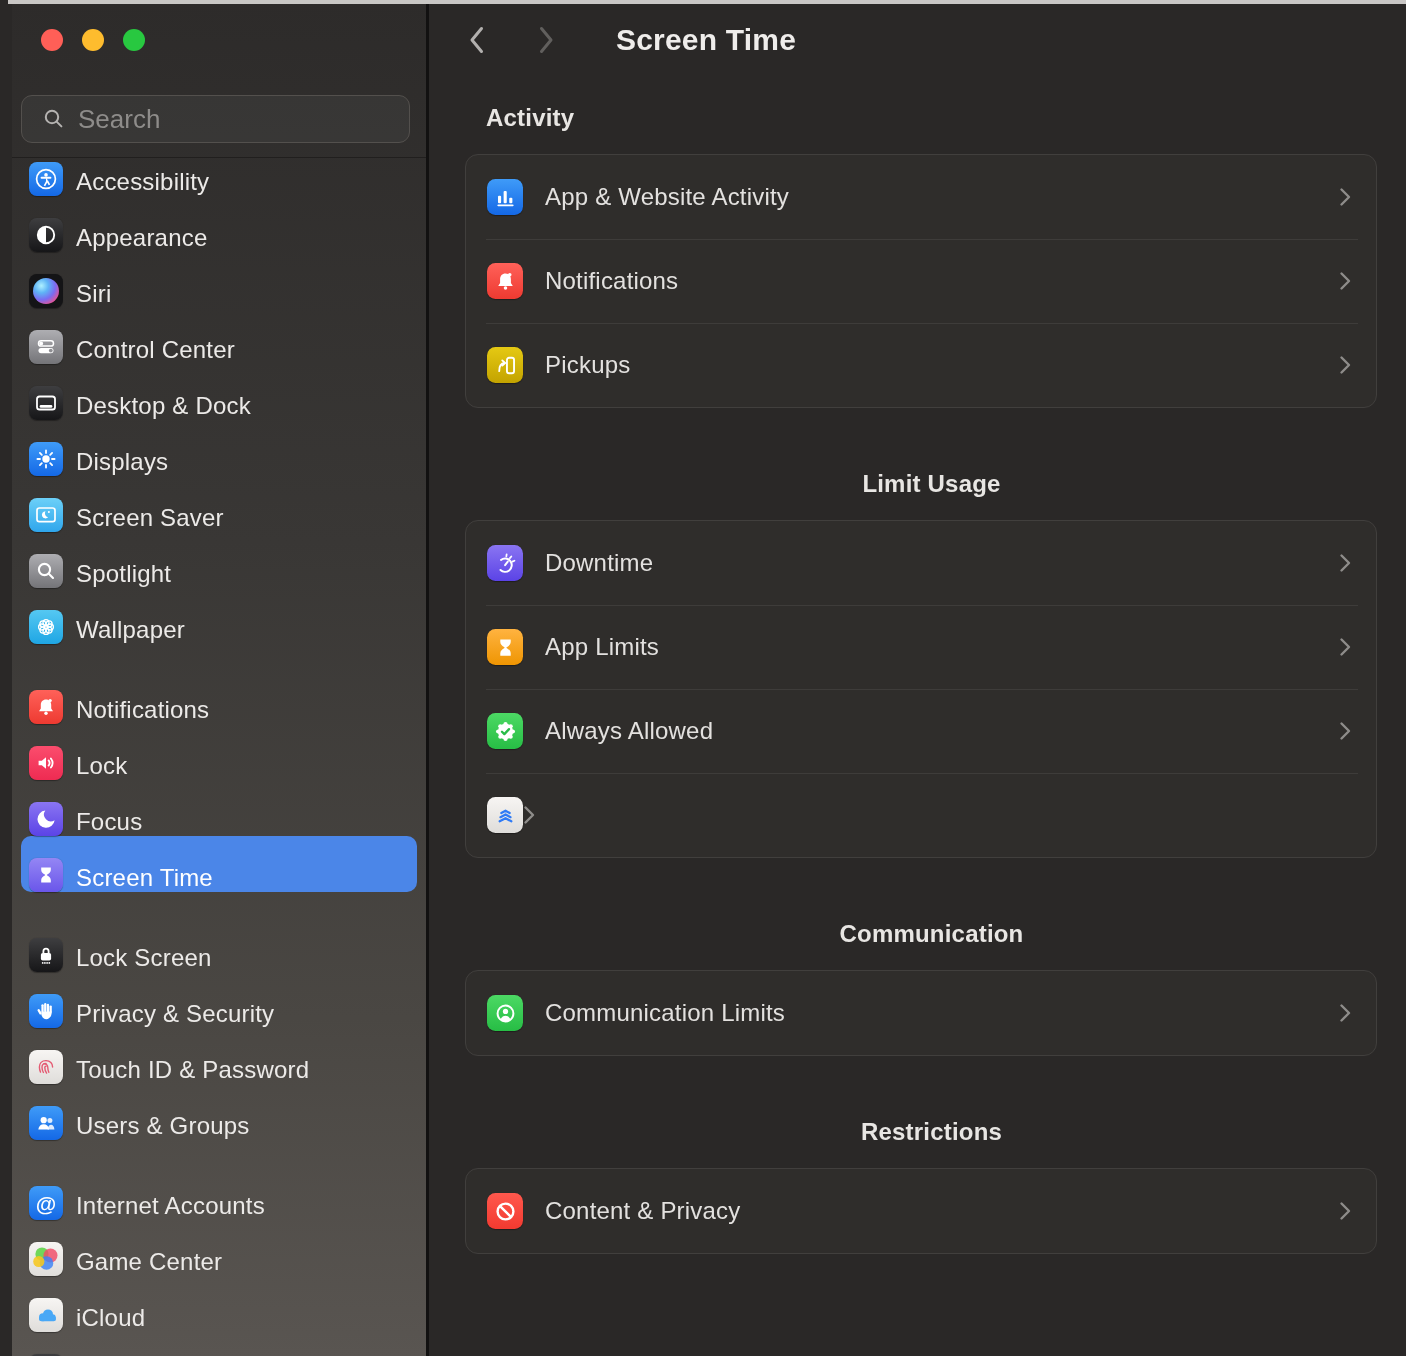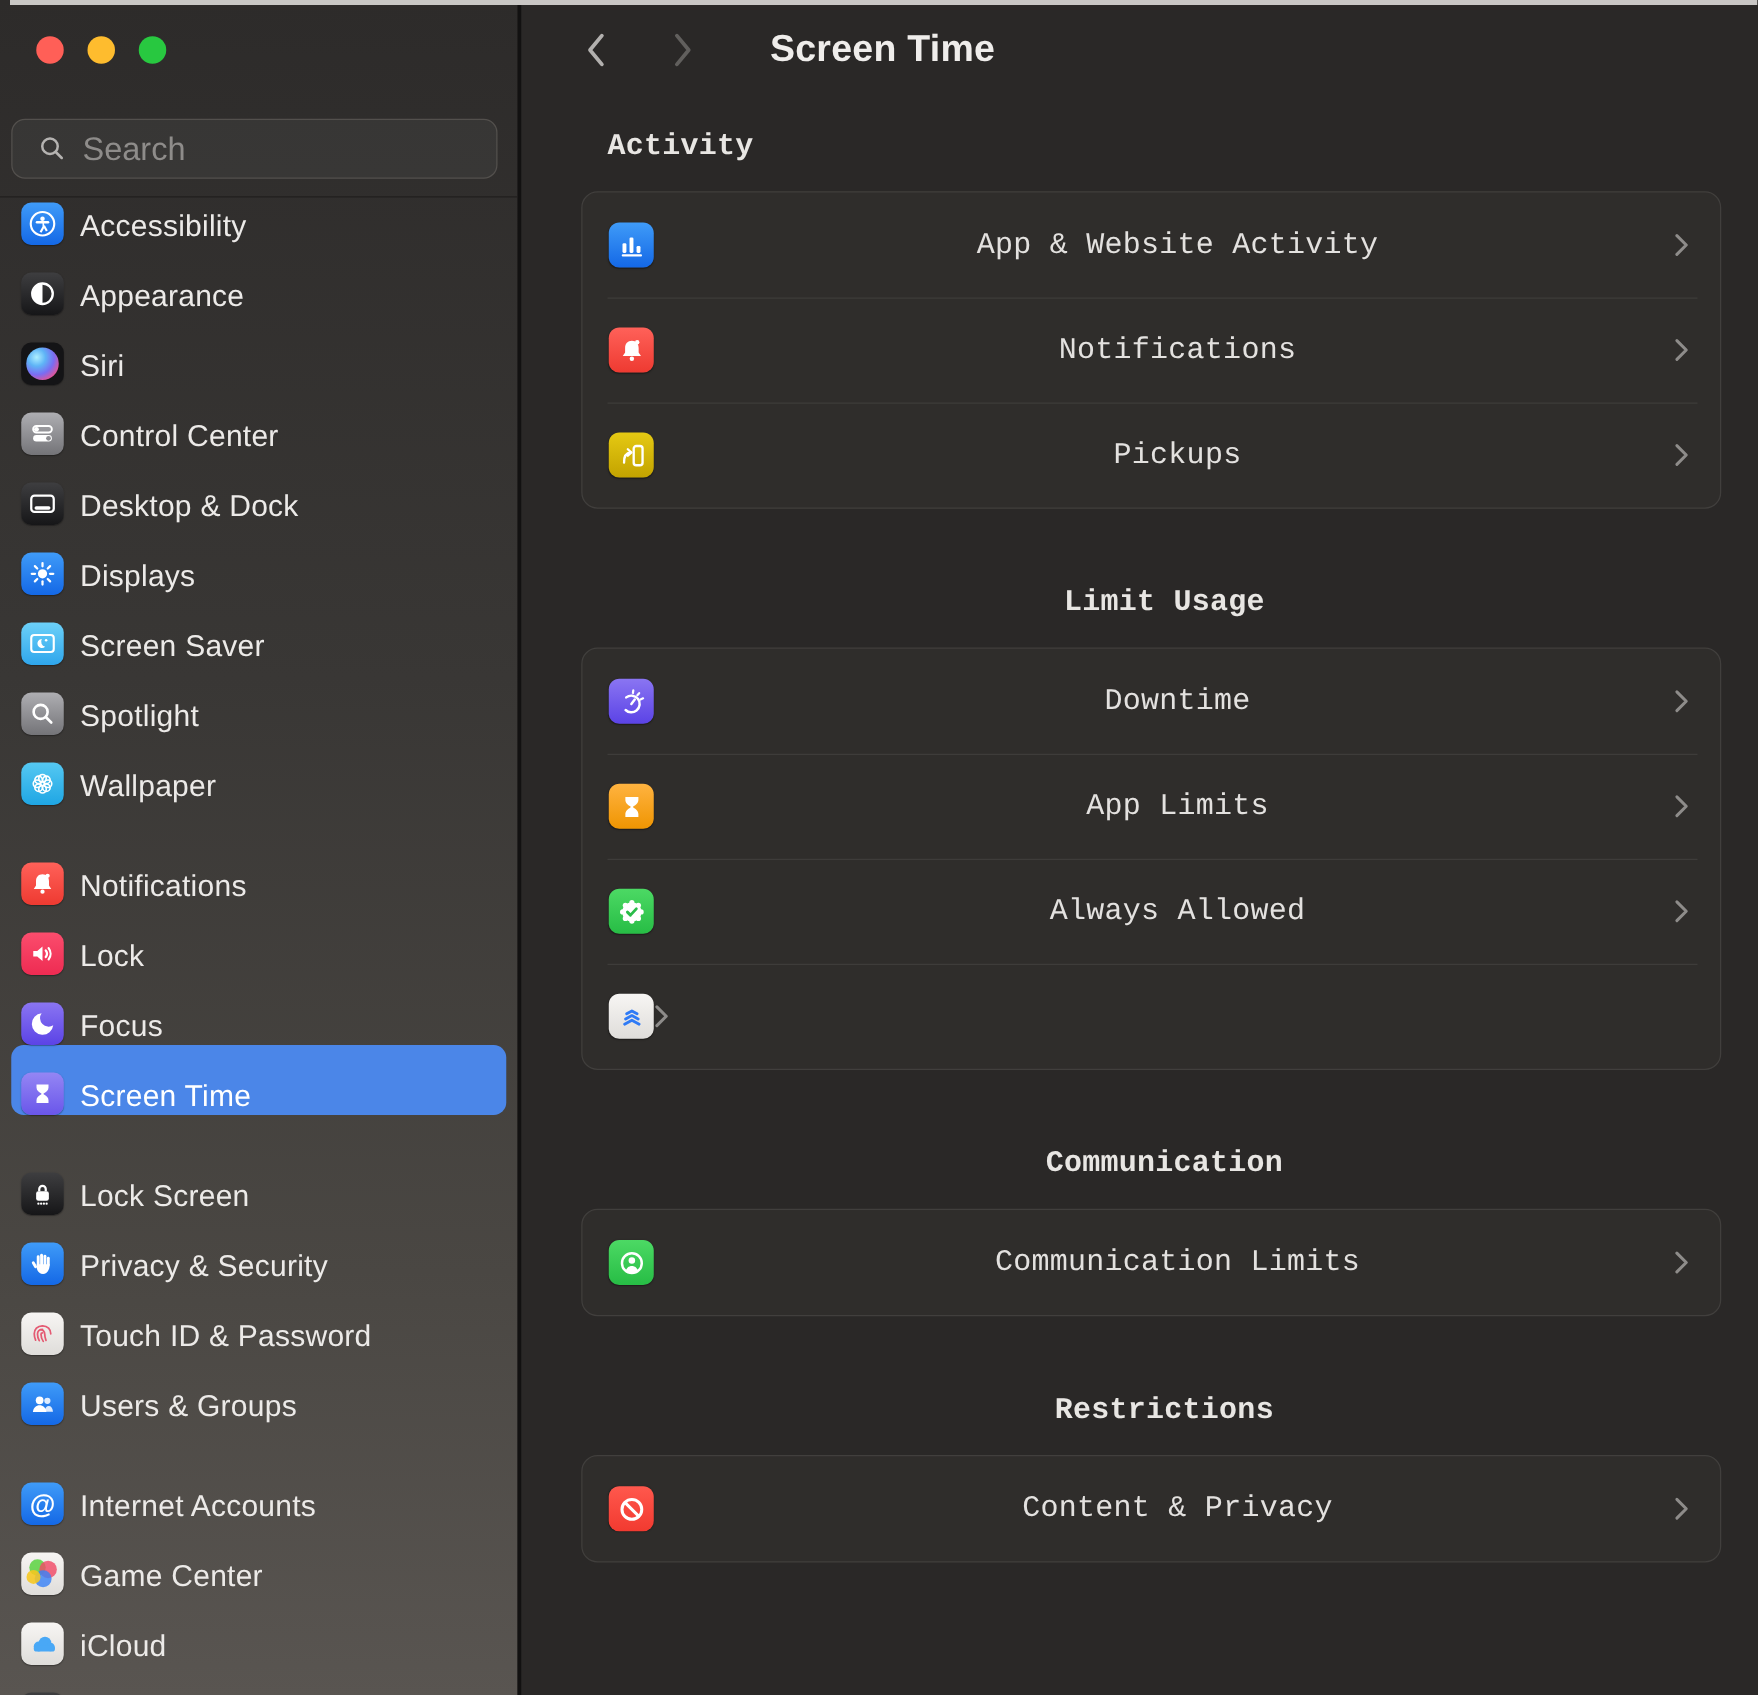--- a/index.html
+++ b/index.html
@@ -7,21 +7,21 @@
     width:1406px;height:1356px;position:relative;overflow:hidden;
     background:#2a2827;
     font-family:"Liberation Sans","DejaVu Sans",sans-serif;
     -webkit-font-smoothing:antialiased;
   }
   
   .top-edge{position:absolute;top:0;left:8px;right:0;height:4px;background:#c9c7c5;z-index:60;}
 
   
   .sidebar{
-    position:absolute;top:0;left:0;width:414px;height:1356px;
+    position:absolute;top:0;left:12px;width:414px;height:1356px;
     background:linear-gradient(180deg,#2d2b2a 0%,#393735 40%,#4a4743 75%,#595551 100%);
     border-right:3px solid #121111;
     z-index:10;
   }
   .traffic{position:absolute;top:29px;left:29px;display:flex;gap:19px;}
   .traffic span{width:22px;height:22px;border-radius:50%;display:block;}
   .tl-close{background:#ff5f57;}
   .tl-min{background:#febc2e;}
   .tl-zoom{background:#28c840;}
 
@@ -73,29 +73,29 @@
     background:radial-gradient(circle at 32% 30%,#aef0ff 0%,#5fb4f6 28%,#7a6cf2 55%,#e0559a 78%,#272a6e 100%);}
 
   
   .main{position:absolute;left:417px;top:0;width:989px;height:1356px;}
   .mheader{display:flex;align-items:center;height:76px;padding-top:2px;}
   .navbtn{width:34px;height:40px;display:flex;align-items:center;justify-content:center;}
   .navbtn.back{margin-left:42px;}
   .navbtn.fwd{margin-left:37px;}
   .mtitle{margin-left:52px;font-size:30px;font-weight:700;color:#efedeb;letter-spacing:.2px;}
 
-  .content{padding:0 29px 0 48px;font-family:Liberation Mono, monospace;}
+  .content{padding:0 29px 0 48px;}
   .sec-label{margin:26px 0 22px 21px;font-size:24px;font-weight:700;color:#e8e6e3;letter-spacing:.2px;}
   .sec-label.later{margin-top:62px;text-align:center;}
   .card{
     background:#2f2d2b;border:1px solid #413f3d;border-radius:13px;
     overflow:hidden;
   }
   .mrow{position:relative;height:84px;display:flex;align-items:center;padding:0 21px;}
-  .mrow .mlabel{margin-left:22px;font-size:24px;color:#e3e1df;letter-spacing:.2px;flex:1;white-space:nowrap;text-align:center;}
+  .mrow .mlabel{margin-left:22px;font-size:24px;color:#e3e1df;letter-spacing:.2px;flex:1;white-space:nowrap;}
   .mrow .disclose{flex:none;margin-right:4px;display:flex;}
   .divider{position:absolute;top:0;left:20px;right:18px;height:1px;background:#3e3c3a;}
 </style>
 </head>
 <body>
 
 <div class="top-edge"></div>
 
 <aside class="sidebar">
 

